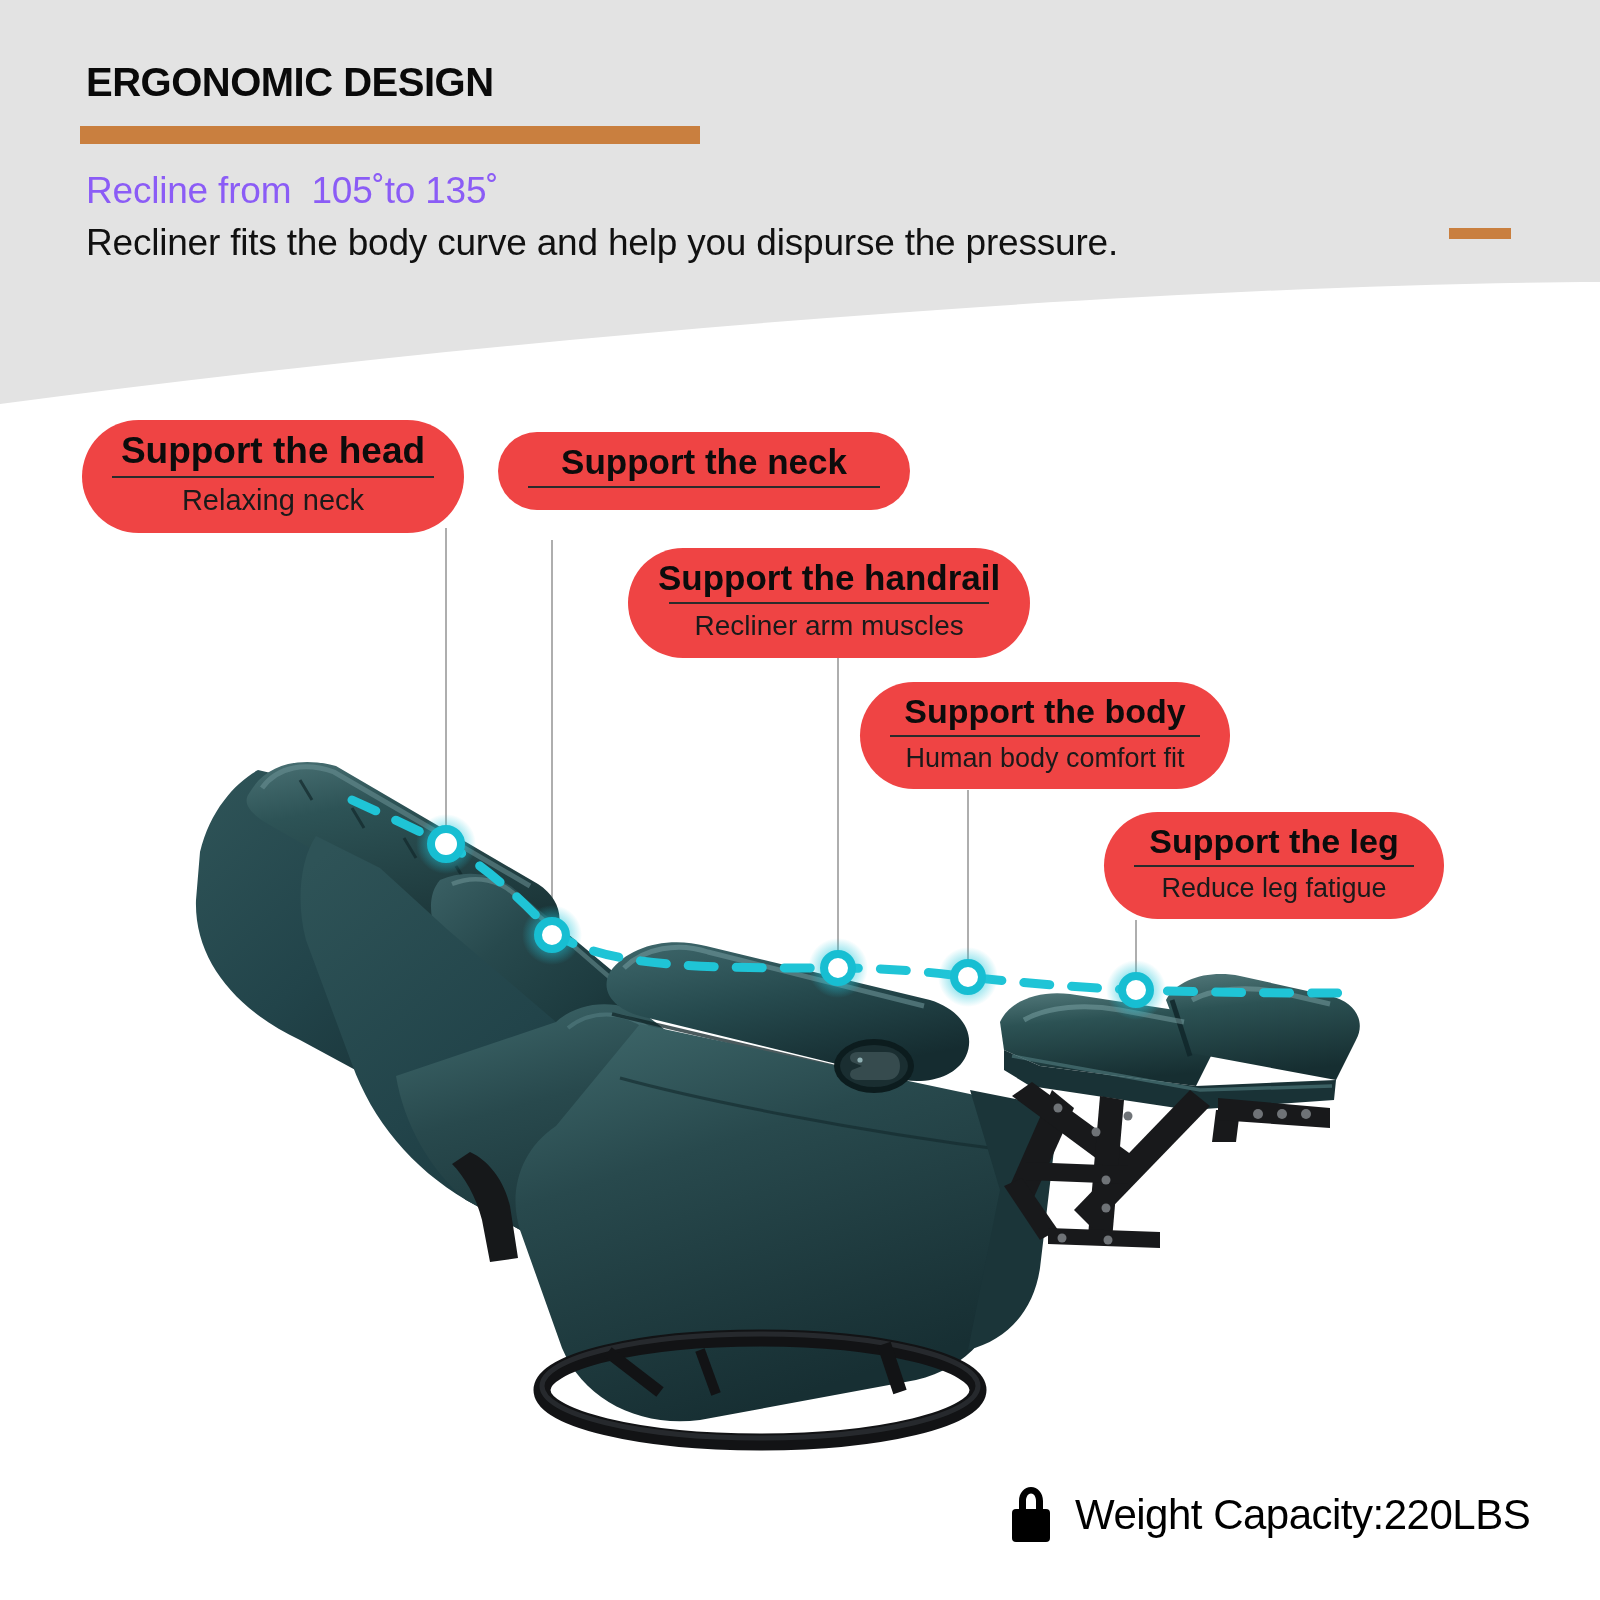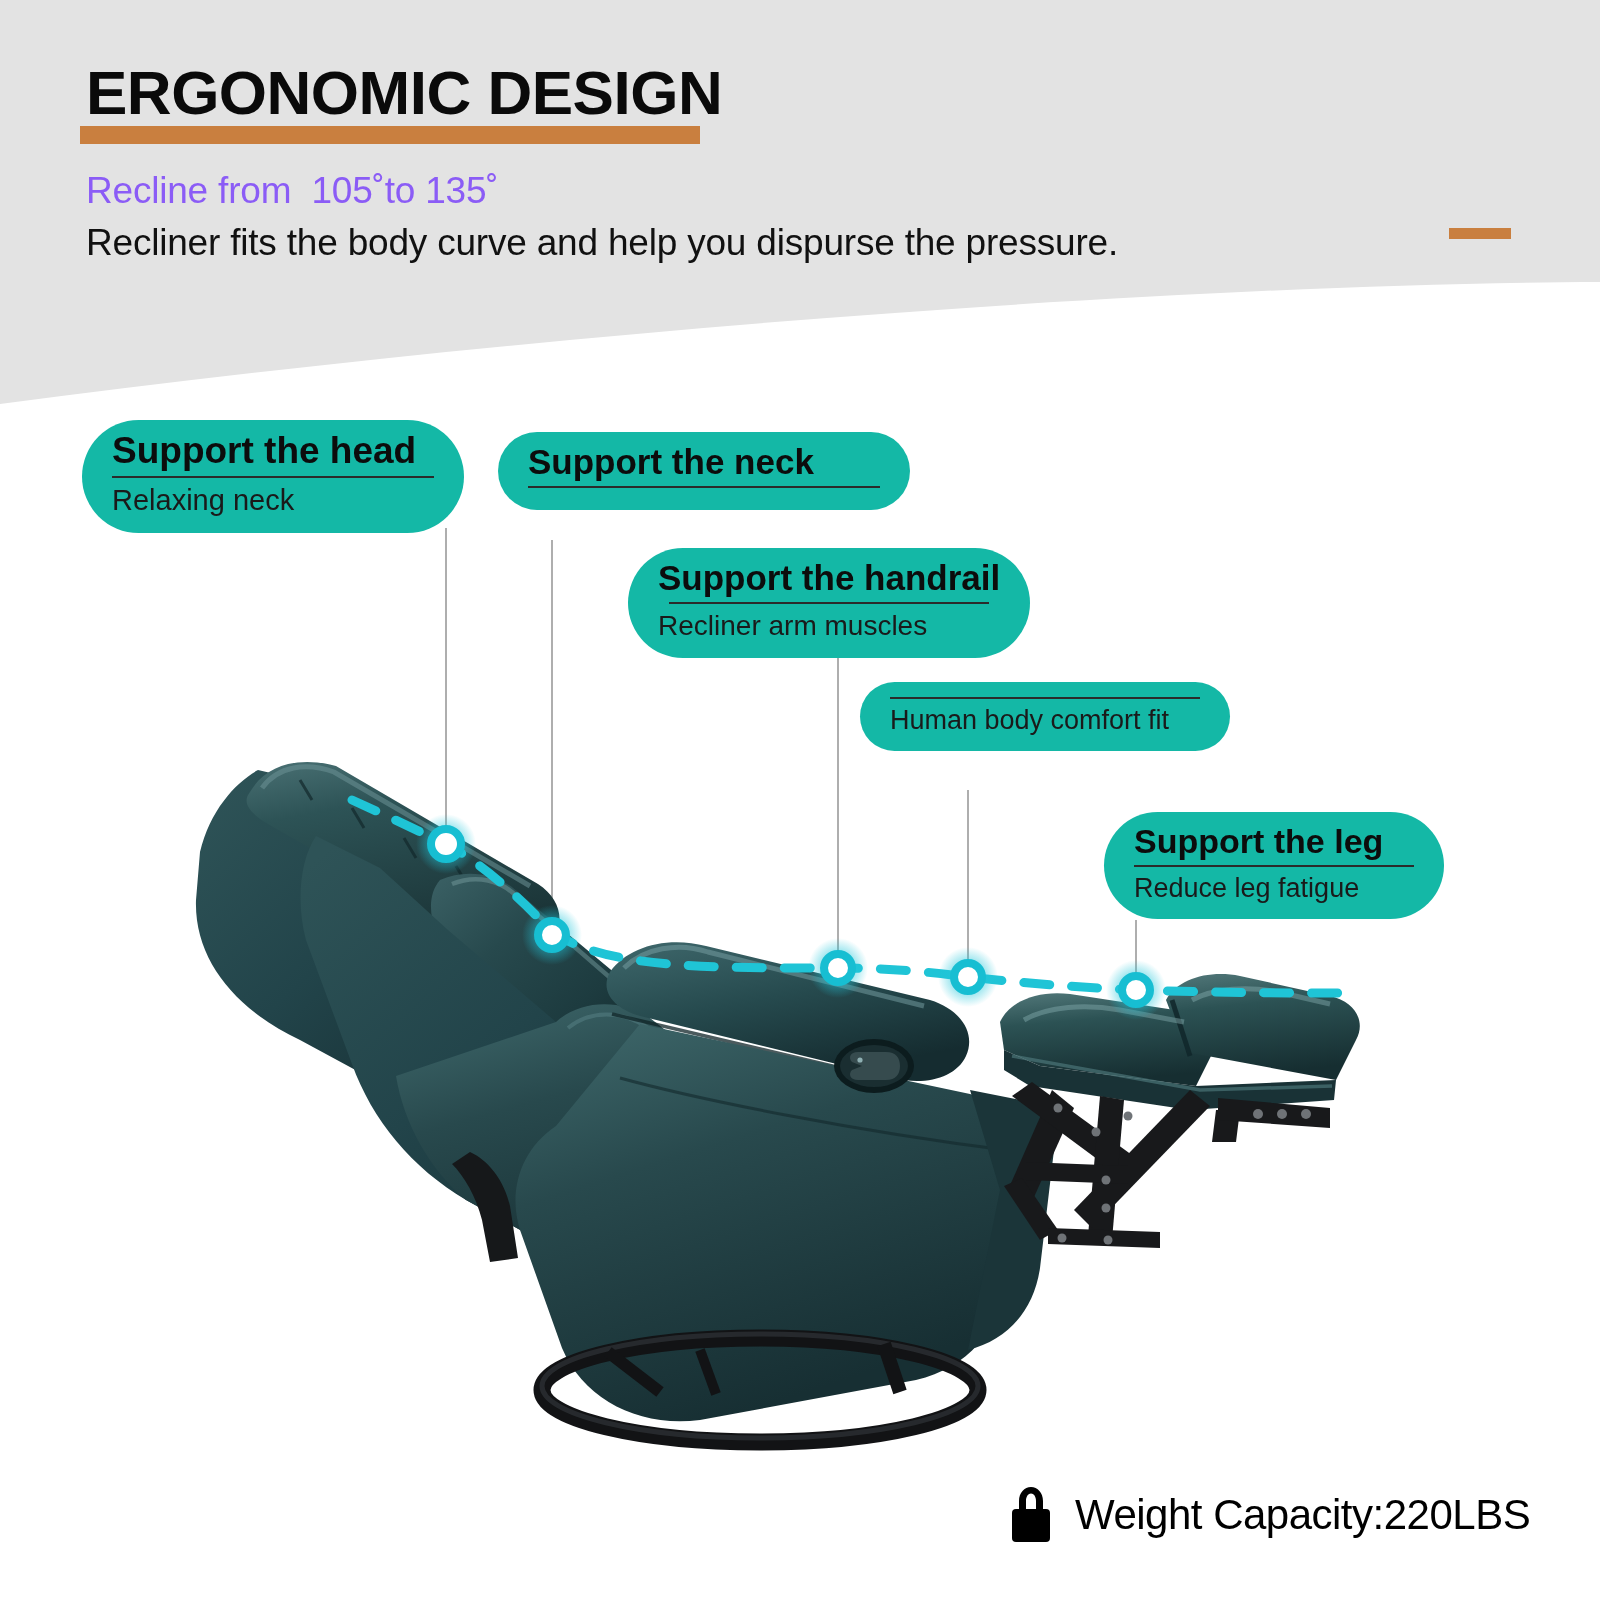--- a/index.html
+++ b/index.html
@@ -13,21 +13,21 @@
 
   
   #header-band {
     position:absolute; left:0; top:0; width:1600px; height:420px;
     overflow:hidden;
   }
   #header-bg { position:absolute; left:0; top:0; }
 
   #page-title {
     position:absolute; left:86px; top:62px;
-    font-size:62px; font-weight:bold; letter-spacing:-0.5px;
+    font-size:40px; font-weight:bold; letter-spacing:-0.5px;
     color:#0a0a0a; line-height:1;
     font-family:"Liberation Sans", sans-serif;
   }
   #title-underline {
     position:absolute; left:80px; top:126px;
     width:620px; height:18px; background:#C97F3F;
   }
   #subtitle-1 {
     position:absolute; left:86px; top:170px;
     font-size:37px; color:#8b5cf6; letter-spacing:-0.2px; white-space:pre;
@@ -37,23 +37,24 @@
     font-size:37px; color:#111; letter-spacing:-0.2px; white-space:pre;
   }
   #header-accent-dash {
     position:absolute; left:1449px; top:228px;
     width:62px; height:11px; background:#C97F3F;
   }
 
   
   .callout {
     position:absolute;
-    background:#14b8a6;
+    background:#ef4444;
     border-radius:60px;
     padding:10px 30px 16px 30px;
+    text-align:center;
   }
   .callout .c-title {
     font-weight:bold; color:#0c0c0c; line-height:1.12;
     white-space:nowrap;
   }
   .callout .c-rule {
     height:2px; background:#2b2b2b; margin:5px auto 6px auto;
   }
   .callout .c-sub {
     color:#1a1a1a; line-height:1.12; white-space:nowrap;
@@ -327,20 +328,21 @@
   <div class="c-rule"></div>
 </div>
 
 <div class="callout" id="callout-handrail">
   <div class="c-title">Support the handrail</div>
   <div class="c-rule"></div>
   <div class="c-sub">Recliner arm muscles</div>
 </div>
 
 <div class="callout" id="callout-body">
+  <div class="c-title">Support the body</div>
   <div class="c-rule"></div>
   <div class="c-sub">Human body comfort fit</div>
 </div>
 
 <div class="callout" id="callout-leg">
   <div class="c-title">Support the leg</div>
   <div class="c-rule"></div>
   <div class="c-sub">Reduce leg fatigue</div>
 </div>
 

